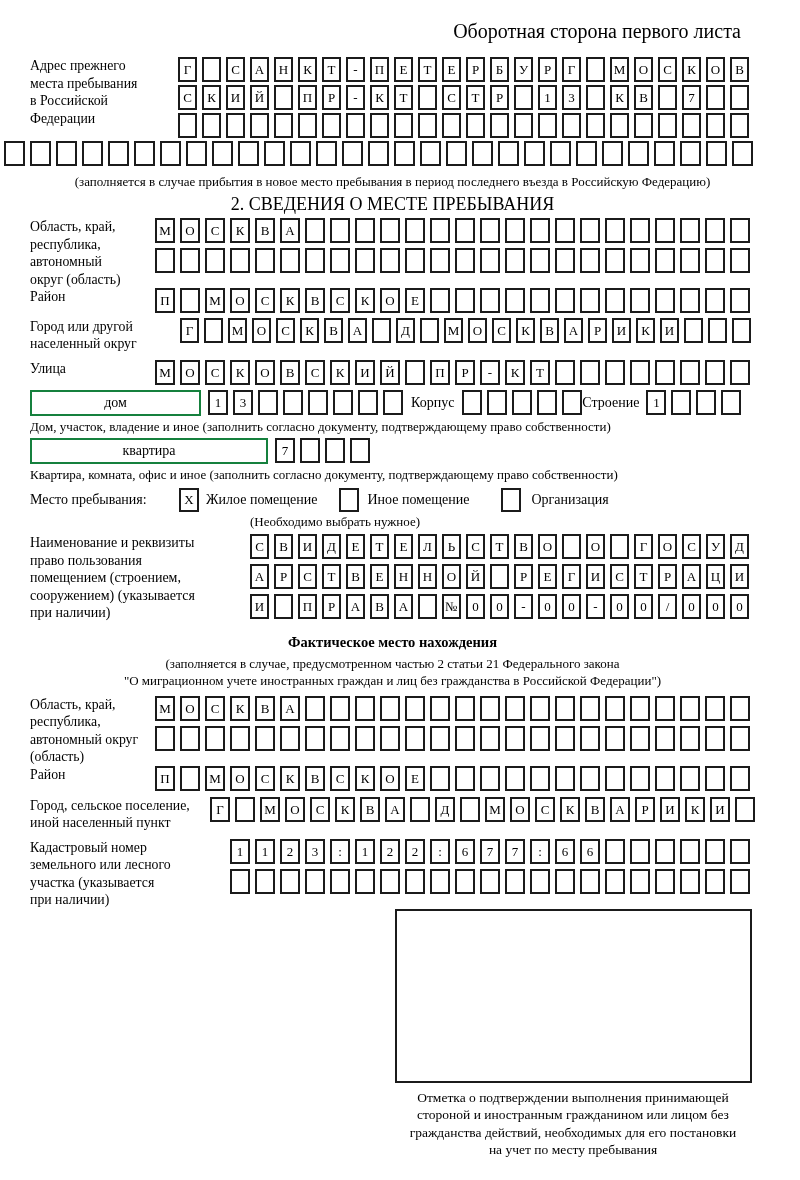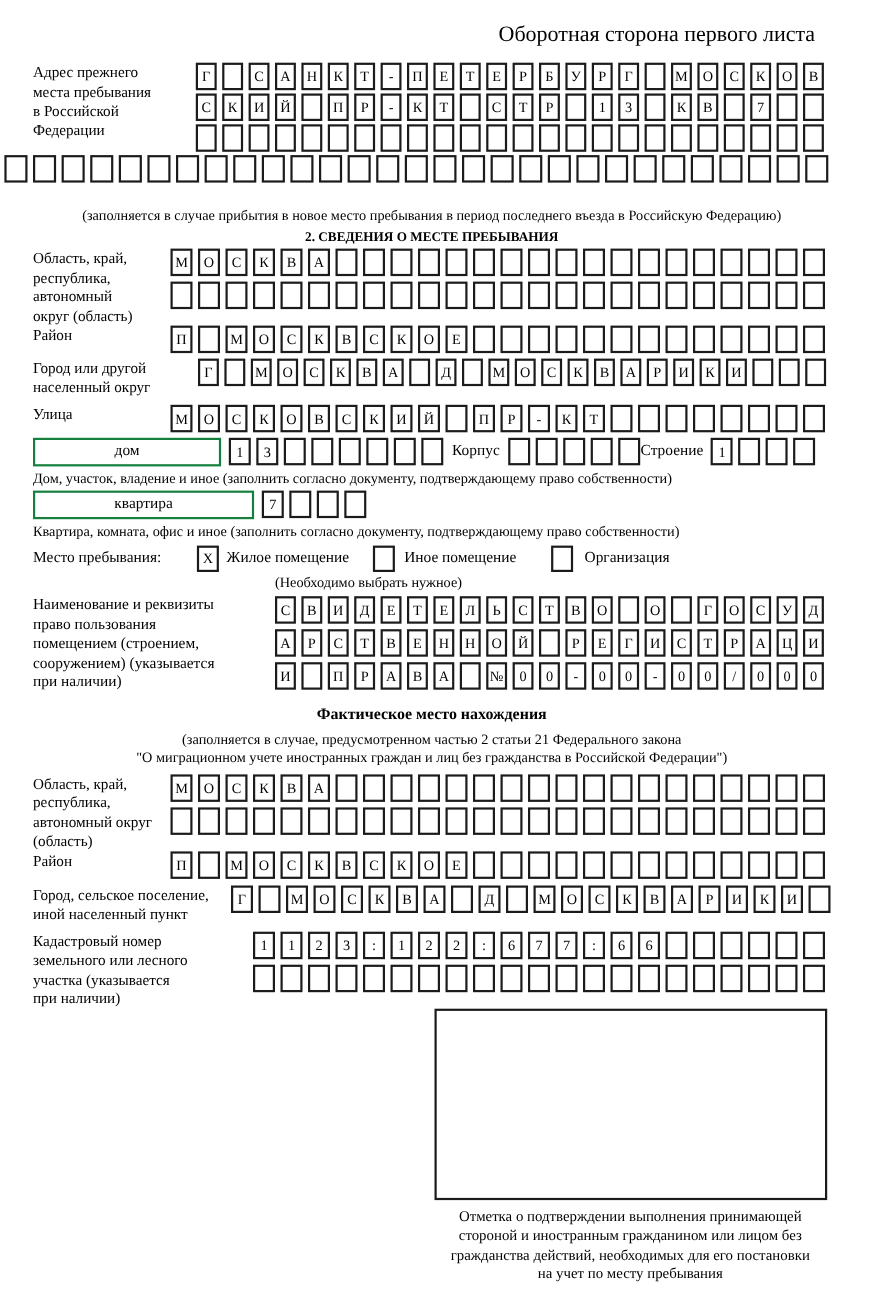--- a/index.html
+++ b/index.html
@@ -29,21 +29,21 @@
     height:26px; border:2px solid #15803d; flex-shrink:0;
     display:flex; align-items:center; justify-content:center;
     font-size:14px;
   }
   .cbox {
     width:20px; height:24px; border:2px solid #1b1b1b; flex-shrink:0;
     display:flex; align-items:center; justify-content:center; font-size:13px;
   }
   .cap { font-size:13px; line-height:17px; }
   .center { text-align:center; }
-  .h2 { text-align:center; font-weight:bold; font-size:12px; }
+  .h2 { text-align:center; font-weight:normal; font-size:18px; }
   .h3 { text-align:center; font-weight:bold; font-size:14.5px; }
   .inlbl { font-size:14px; line-height:25px; flex-shrink:0; }
   .stayrow { display:flex; align-items:center; font-size:14px; }
   .confirm-box { width:357px; height:174px; border:2px solid #1b1b1b; margin-left:365px; }
   .confirm-cap { width:480px; margin-left:303px; text-align:center; font-size:13.5px; line-height:17.5px; }
 </style>
 </head>
 <body>
 
 <div class="page">
@@ -162,21 +162,21 @@
       <span class="cell"></span>
       <span class="cell"></span>
       <span class="cell"></span>
       <span class="cell"></span>
       <span class="cell"></span>
       <span class="cell"></span>
       <span class="cell"></span>
       <span class="cell"></span>
       <span class="cell"></span>
     </div>
-  <div class="cap center" style="margin-top:21px">(заполняется в случае прибытия в новое место пребывания в период последнего въезда в Российскую Федерацию)</div>
+  <div class="cap center" style="margin-top:7px">(заполняется в случае прибытия в новое место пребывания в период последнего въезда в Российскую Федерацию)</div>
 
   <div class="h2" style="margin-top:4px">2. СВЕДЕНИЯ О МЕСТЕ ПРЕБЫВАНИЯ</div>
 
   <div class="field" style="margin-top:3px">
     <div class="lbl" style="width:125px">
         <div>Область, край,</div>
         <div>республика,</div>
         <div>автономный</div>
         <div>округ (область)</div>
       </div>
@@ -353,21 +353,21 @@
     <div class="boxrow" style="margin-left:7px">
         <span class="cell">1</span>
         <span class="cell"></span>
         <span class="cell"></span>
         <span class="cell"></span>
       </div>
   </div>
   <div class="cap" style="margin-top:2px">Дом, участок, владение и иное (заполнить согласно документу, подтверждающему право собственности)</div>
 
   <div class="field" style="margin-top:3px">
-    <div class="widebox" style="width:201px">квартира</div>
+    <div class="widebox" style="width:238px">квартира</div>
     <div class="boxrow" style="margin-left:7px">
         <span class="cell">7</span>
         <span class="cell"></span>
         <span class="cell"></span>
         <span class="cell"></span>
       </div>
   </div>
   <div class="cap" style="margin-top:2px">Квартира, комната, офис и иное (заполнить согласно документу, подтверждающему право собственности)</div>
 
   <div class="stayrow" style="margin-top:5px">

